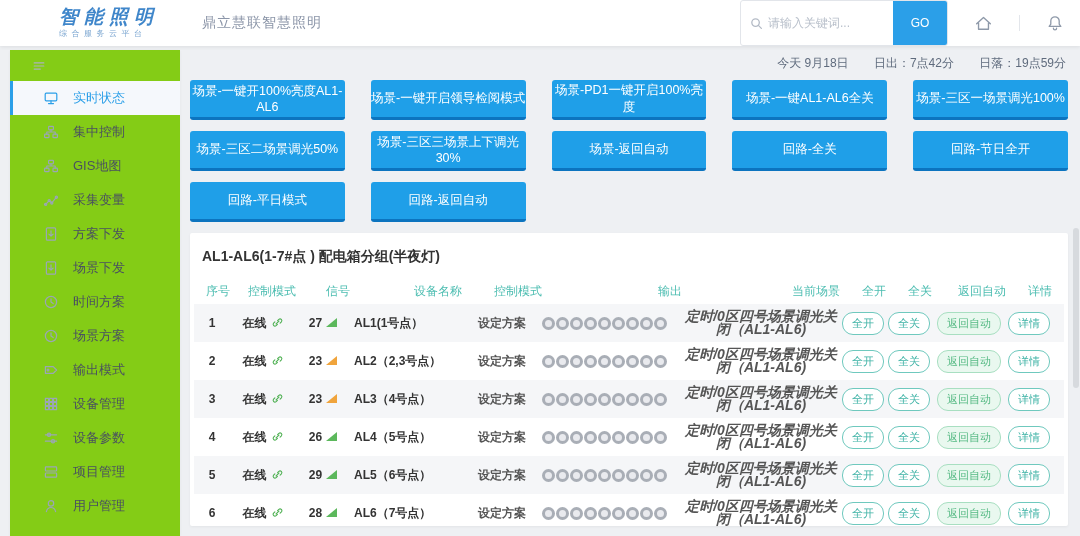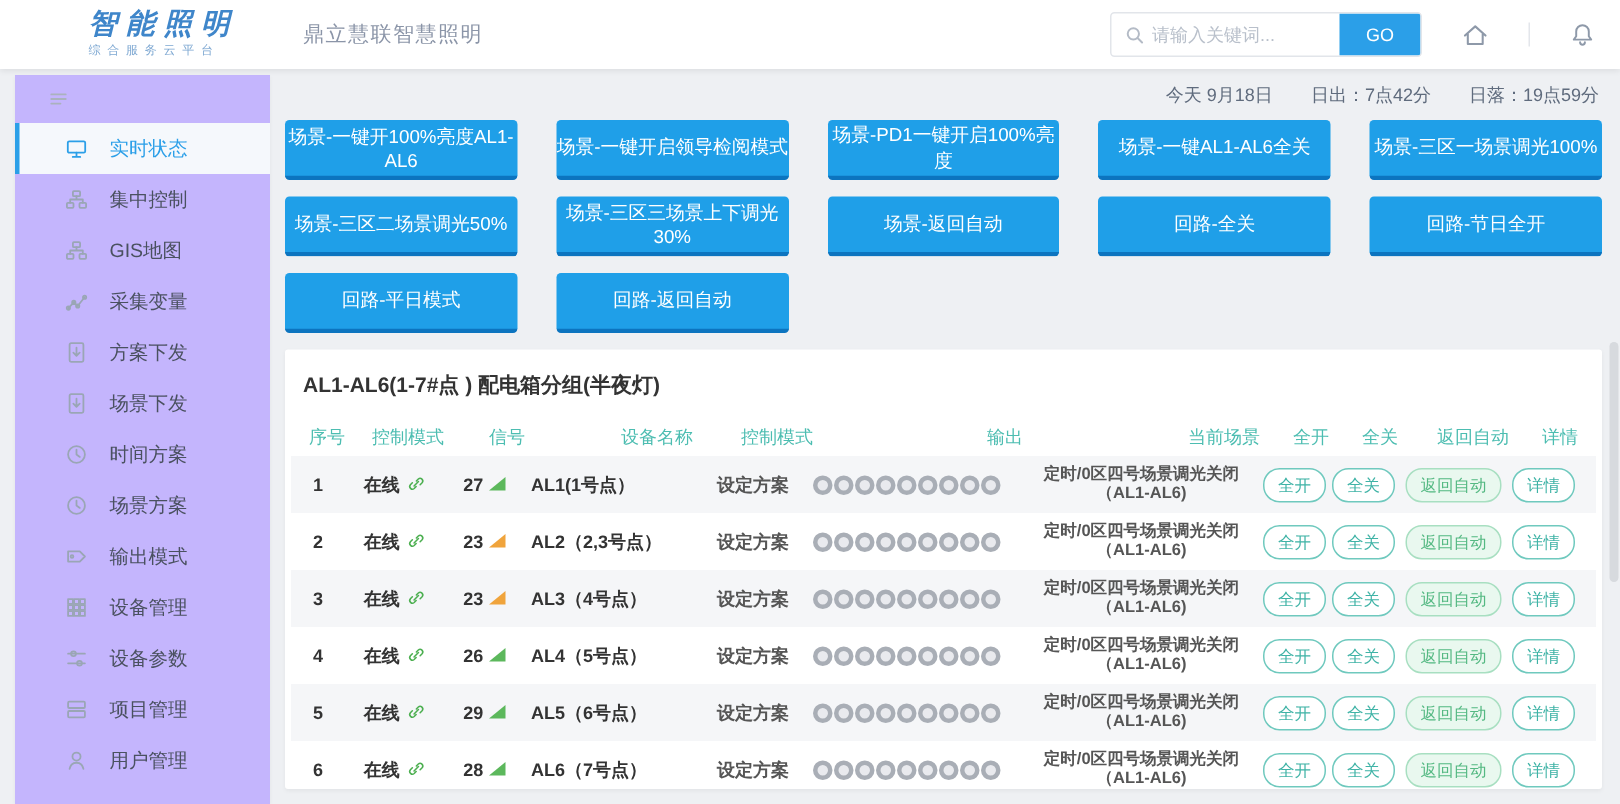--- a/index.html
+++ b/index.html
@@ -12,26 +12,26 @@
   .logo { margin-left:22px; width:115px; }
   .logo-title { font-size:19px; font-weight:bold; color:#3f86ca; letter-spacing:6px; font-style:italic; line-height:20px; }
   .logo-sub { font-size:8px; color:#7ea8d2; letter-spacing:4.5px; margin-top:1px; }
   .product-name { margin-left:28px; font-size:14px; color:#8b95a8; letter-spacing:1px; }
   .header-right { position:absolute; right:16px; display:flex; align-items:center; }
   .searchbox { display:flex; align-items:center; border:1px solid #e2e5ea; border-radius:3px; overflow:hidden; background:#fff; }
   .searchbox .mag { padding:0 4px 0 8px; display:flex; }
   .searchbox input { border:0; outline:none; width:125px; height:26px; font-size:12px; color:#555;
     font-family:"Liberation Sans","DejaVu Sans",sans-serif; }
   .searchbox input::placeholder { color:#b9c0cb; }
-  .go-btn { width:54px; height:28px; background:#2b9fe8; color:#fff; border:0; font-size:12px; cursor:pointer; }
+  .go-btn { width:54px; height:44px; background:#2b9fe8; color:#fff; border:0; font-size:12px; cursor:pointer; }
   .hicon { margin-left:26px; display:flex; align-items:center; cursor:pointer; }
   .hsep { margin-left:26px; width:1px; height:16px; background:#e3e6eb; }
 
   
-  .sidebar { position:absolute; left:10px; top:50px; bottom:0; width:170px; background:#c4b5fd;
+  .sidebar { position:absolute; left:10px; top:50px; bottom:0; width:170px; background:#84cc16;
     box-shadow:0 1px 3px rgba(0,0,0,.05); }
   .side-top { padding:9px 0 4px 22px; }
   .menu-item { height:34px; display:flex; align-items:center; padding-left:30px; cursor:pointer;
     font-size:13px; color:#4a5160; border-left:3px solid transparent; }
   .menu-item i { margin-right:14px; display:flex; width:16px; }
   .menu-item svg { stroke:#9aa6b5; fill:none; stroke-width:1.2; stroke-linecap:round; stroke-linejoin:round; }
   .menu-item.active { background:#f5f8fc; border-left-color:#2b9fe8; color:#2b9fe8; }
   .menu-item.active svg { stroke:#2b9fe8; }
 
   
@@ -58,21 +58,21 @@
   .status b, .sig b { font-weight:bold; color:#333; margin-right:4px; }
   .status i { display:inline-flex; vertical-align:-2px; }
   .status svg { stroke:#4caf50; fill:none; stroke-width:1.3; stroke-linecap:round; }
   .wedge { display:inline-block; width:0; height:0; border-left:11px solid transparent; vertical-align:0px; }
   .wedge.good { border-bottom:9px solid #5cb85c; }
   .wedge.fair { border-bottom:9px solid #f0a43c; }
   .dev { text-align:left; padding-left:4px; font-weight:bold; color:#333; }
   .mode { color:#555; font-weight:bold; }
   .outputs { display:flex; justify-content:flex-start; gap:1px; }
   .dot { width:13px; height:13px; border-radius:50%; border:3px solid #a9aeb6; background:#e9eaee; }
-  .scene { font-size:11px; color:#555; line-height:13px; font-weight:bold; }
+  .scene { font-size:14px; color:#555; line-height:13px; font-weight:bold;font-style:italic; }
   .pill { font-size:11px; padding:3px 9px; border-radius:11px; background:#fff; border:1px solid #6fc9be;
     color:#3fb3a6; cursor:pointer; font-family:"Liberation Sans","DejaVu Sans",sans-serif; white-space:nowrap; }
   .pill.auto { background:#e9f8ef; border-color:#a8dfc1; color:#55b983; }
 
   .scrollbar { position:absolute; right:1px; top:228px; width:6px; height:160px; background:#d7dade; border-radius:3px; }
 </style>
 </head>
 <body>
 
 <div class="header">

